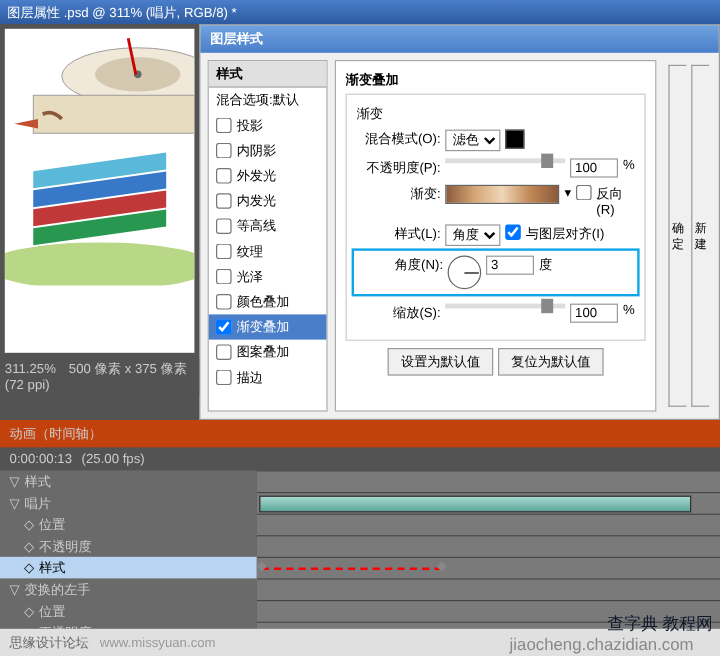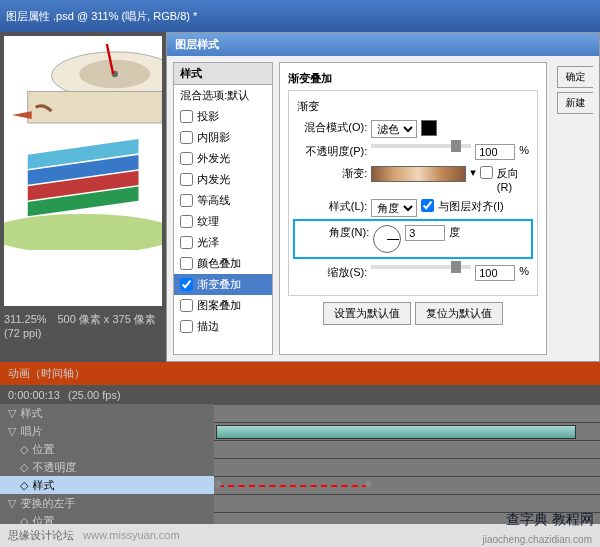--- a/index.html
+++ b/index.html
@@ -1,17 +1,17 @@
 <!DOCTYPE html>
 <html><head>
 <meta charset="utf-8">
 <style>
 *{margin:0;padding:0;box-sizing:border-box;font-family:"Microsoft YaHei",SimSun,sans-serif;font-size:11px}
 body{background:#e8e8e8;width:600px;height:547px;overflow:hidden;position:relative}
-.title-bar{background:linear-gradient(#4a7ec9,#2d5aa0);color:#fff;padding:3px 6px;height:32px;display:flex;align-items:center}
+.title-bar{background:linear-gradient(#4a7ec9,#2d5aa0);color:#fff;padding:3px 6px;height:20px;display:flex;align-items:center}
 .main{display:flex;height:330px}
 .canvas-area{width:214px;background:#535353;position:relative}
 .canvas-view{background:#fff;margin:4px;height:270px;position:relative;overflow:hidden}
 .status-bar{background:#535353;color:#ccc;padding:2px 4px;font-size:10px}
 .dialog{flex:1;background:#f0f0f0;border:1px solid #999;display:flex;flex-direction:column}
 .dialog-title{background:linear-gradient(#6fa3e0,#4a7ec9);color:#fff;padding:4px 8px;font-weight:bold}
 .dialog-body{display:flex;flex:1;padding:6px;gap:6px}
 .styles-panel{width:100px;border:1px solid #aaa;background:#fff}
 .styles-header{background:#e0e0e0;padding:3px 6px;border-bottom:1px solid #aaa;font-weight:bold}
 .style-item{padding:3px 6px;display:flex;align-items:center;gap:4px;cursor:pointer}
@@ -25,30 +25,30 @@
 .row label{min-width:70px;text-align:right}
 select{border:1px solid #999;padding:1px;background:#fff}
 input[type=text]{border:1px solid #999;padding:1px 3px;width:40px}
 .gradient-bar{width:110px;height:16px;background:linear-gradient(90deg,#8b5a3c,#d4a574,#f0d5b8,#c28855,#8b5a3c);border:1px solid #666}
 .angle-circle{width:28px;height:28px;border:1px solid #666;border-radius:50%;position:relative}
 .angle-circle::after{content:"";position:absolute;width:12px;height:1px;background:#000;top:50%;left:50%;transform-origin:left}
 .slider{width:100px;height:4px;background:#ddd;position:relative}
 .slider::after{content:"";position:absolute;width:10px;height:12px;background:#888;top:-4px;right:10px}
 .highlight-row{border:2px solid #0ea5e9;padding:4px;margin:-4px;margin-bottom:6px}
 .btn{border:1px solid #999;background:#f0f0f0;padding:3px 10px;cursor:pointer}
-.right-btns{width:40px;padding:4px;display:flex;flex-direction:column;gap:4px}
+.right-btns{width:40px;padding:4px;display:flex;flex-direction:row;gap:4px}
 .right-btns .btn{width:36px;padding:3px 2px;font-size:10px}
 .timeline{background:#535353;color:#ccc}
 .tl-header{background:#c2410c;padding:4px 8px;display:flex;align-items:center;gap:8px}
 .tl-row{display:flex;align-items:center;height:18px;border-bottom:1px solid #444}
 .tl-label{width:214px;padding:2px 8px;display:flex;align-items:center;gap:4px;background:#6a6a6a}
 .tl-label.sel{background:#b8d4f0;color:#000}
 .tl-track{flex:1;background:#7a7a7a;height:100%;position:relative}
 .tl-bar{position:absolute;height:14px;top:2px;background:linear-gradient(#a8d8d0,#5aa89a);border:1px solid #333}
-.watermark{position:absolute;bottom:2px;right:8px;color:#888;font-size:10px}
+.watermark{position:absolute;bottom:2px;right:22px;color:#888;font-size:14px}
 .wm2{position:absolute;bottom:18px;right:6px;color:#0f172a;font-size:14px}
 .illust{position:absolute;inset:0}
 </style>
 </head>
 <body>
 
 <div class="title-bar">
   <span>图层属性 .psd @ 311% (唱片, RGB/8) *</span>
 </div>
 

